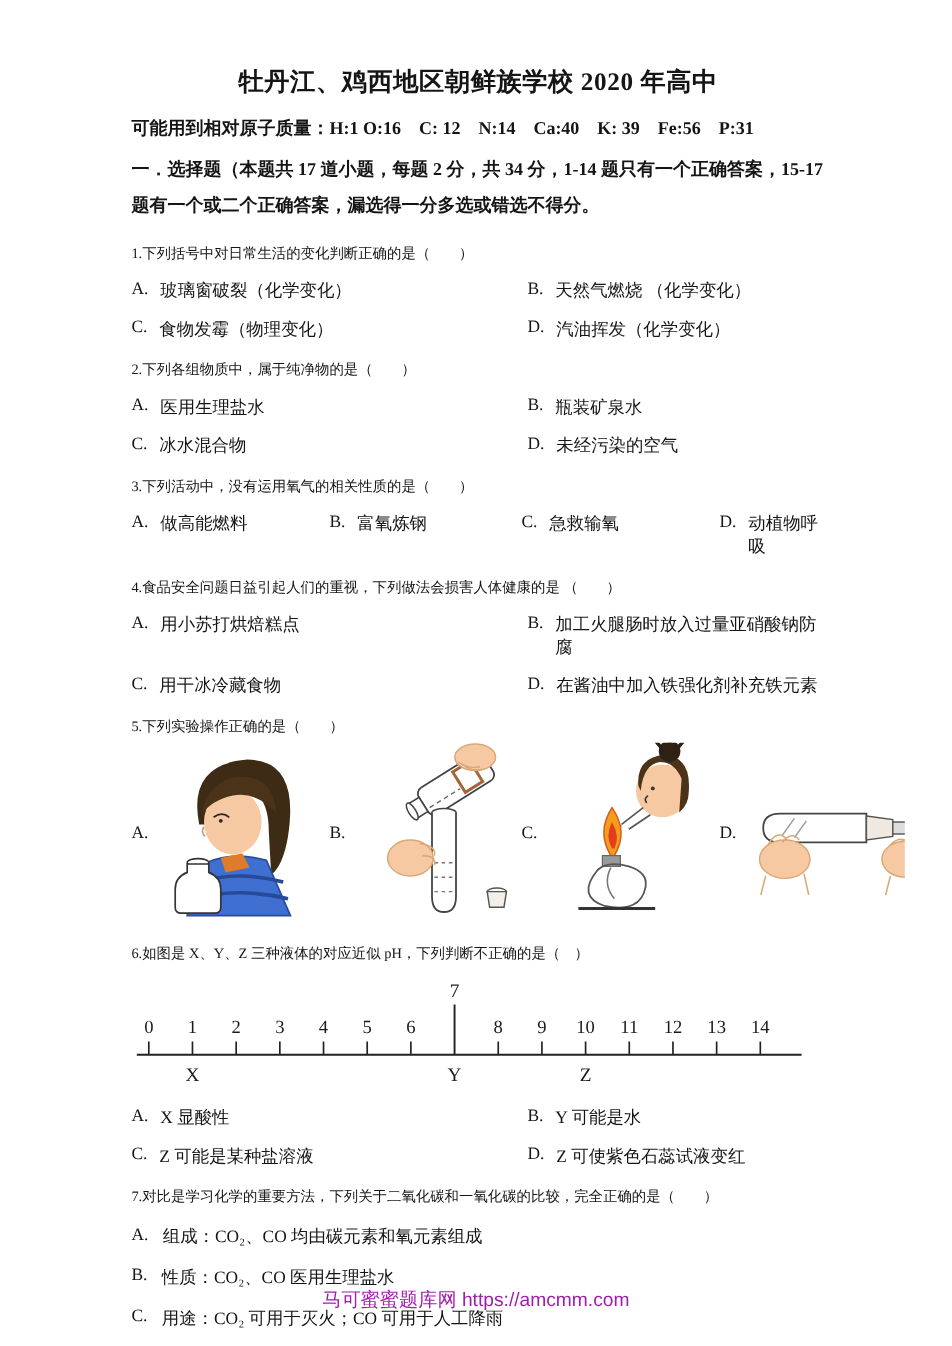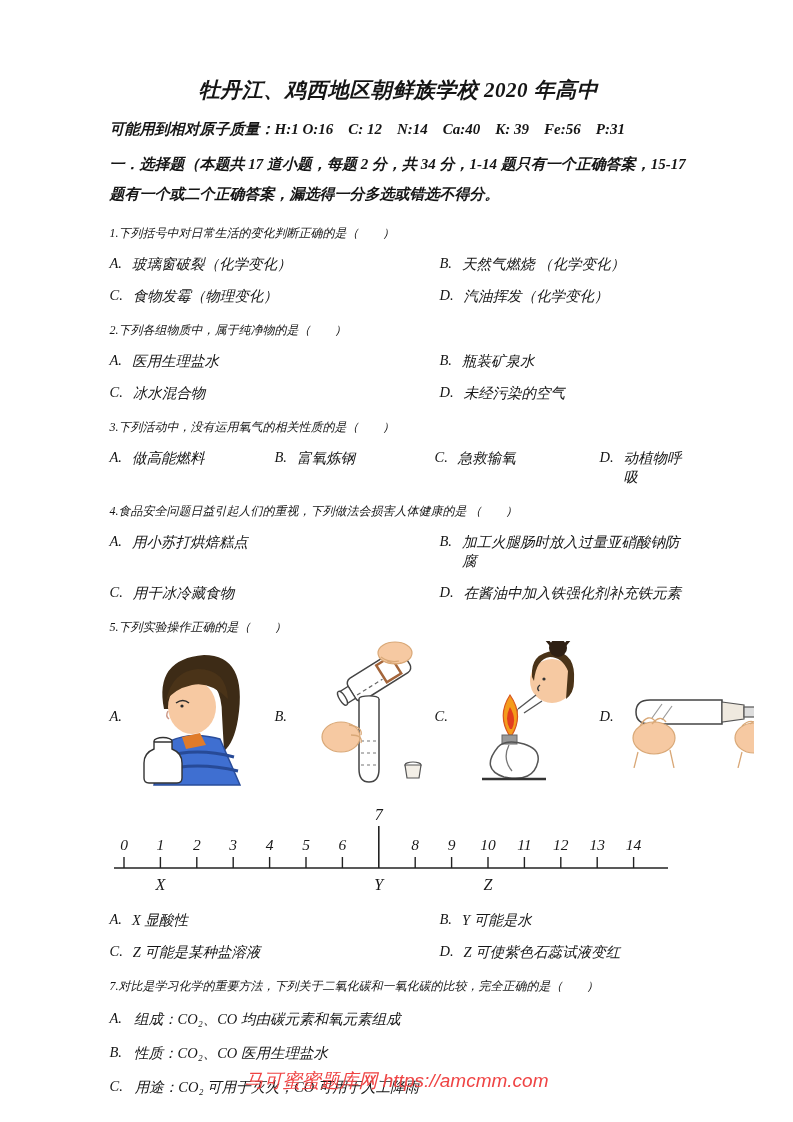--- a/index.html
+++ b/index.html
@@ -2,25 +2,24 @@
 <html><head>
 <meta charset="utf-8">
 <style>
   html,body{margin:0;padding:0;background:#ffffff;}
   .page{
     position:relative;
     width:714px;height:1122px;
     margin:0 auto;
     background:#ffffff;
     box-sizing:border-box;
-    padding:68px 66px 0 70px;
+    padding:46px 66px 0 70px;
     font-family:"Liberation Serif","DejaVu Serif",serif;
     color:#151515;
     overflow:hidden;
-    font-style:italic;
   }
   .title{
     font-size:21px;font-weight:700;text-align:center;
     margin:8px 0 16px 0;letter-spacing:.5px;
   }
   .bold-line{font-size:15px;font-weight:700;margin:6px 0 0 0;}
   .section-heading{font-size:15px;font-weight:700;line-height:2.0;margin:10px 0 0 0;}
   .stem{font-size:12px;margin:15px 0 0 0;line-height:1.5;}
   .opts2{display:flex;margin:13px 0 0 0;font-size:14.5px;}
   .opts2 .opt:first-child{width:330px;flex:none;}
@@ -35,21 +34,21 @@
   .figrow{display:flex;margin:4px 0 0 0;height:152px;}
   .figcell{display:flex;align-items:center;}
   .figcell:nth-child(1){width:165px;flex:none;}
   .figcell:nth-child(2){width:160px;flex:none;}
   .figcell:nth-child(3){width:165px;flex:none;}
   .figlabel{font-size:14.5px;margin-right:4px;}
   .ph-wrap{margin:14px 0 0 2px;}
   #ph-svg text{font-family:"Liberation Serif","DejaVu Serif",serif;fill:#1a1a1a;}
   .footer{
     position:absolute;left:0;right:0;bottom:28px;
-    text-align:center;color:#ef4444;font-size:19px;
+    text-align:center;color:#a21caf;font-size:16px;
     font-family:"Liberation Sans","DejaVu Sans",sans-serif;
   }
   svg{display:block;}
 </style>
 </head>
 <body>
 
 <div class="page">
 
   <h1 class="title">牡丹江、鸡西地区朝鲜族学校 2020 年高中</h1>
@@ -228,20 +227,21 @@
           <path d="M22 62 q8 -14 16 -4 M34 60 q8 -10 14 -2" stroke="#d9a877" stroke-width="1.3" fill="none"></path>
           <path d="M20 88 L16 104 M52 86 L56 104" stroke="#d9a877" stroke-width="1.3"></path>
           <ellipse cx="136" cy="74" rx="19" ry="15" fill="#f6c9a2" stroke="#d9a877" stroke-width="1.2"></ellipse>
           <path d="M124 62 q8 -8 16 -2 M132 60 q8 -6 12 0" stroke="#d9a877" stroke-width="1.3" fill="none"></path>
           <path d="M124 88 L120 104 M150 86 L154 104" stroke="#d9a877" stroke-width="1.3"></path>
         </svg>
       </span>
     </div>
   </div>
 
+  <p class="stem">6.如图是 X、Y、Z 三种液体的对应近似 pH，下列判断不正确的是（　）</p>
   <div class="ph-wrap">
     <svg id="ph-svg" width="560" height="92" viewBox="0 0 560 92">
         <line x1="2" y1="62" x2="556" y2="62" stroke="#222" stroke-width="1.6"></line>
         <line x1="12" y1="62" x2="12" y2="51" stroke="#222" stroke-width="1.4"></line>
         <text x="12" y="44" text-anchor="middle" font-size="15.5">0</text>
         <line x1="48.4" y1="62" x2="48.4" y2="51" stroke="#222" stroke-width="1.4"></line>
         <text x="48.4" y="44" text-anchor="middle" font-size="15.5">1</text>
         <line x1="84.8" y1="62" x2="84.8" y2="51" stroke="#222" stroke-width="1.4"></line>
         <text x="84.8" y="44" text-anchor="middle" font-size="15.5">2</text>
         <line x1="121.19999999999999" y1="62" x2="121.19999999999999" y2="51" stroke="#222" stroke-width="1.4"></line>

